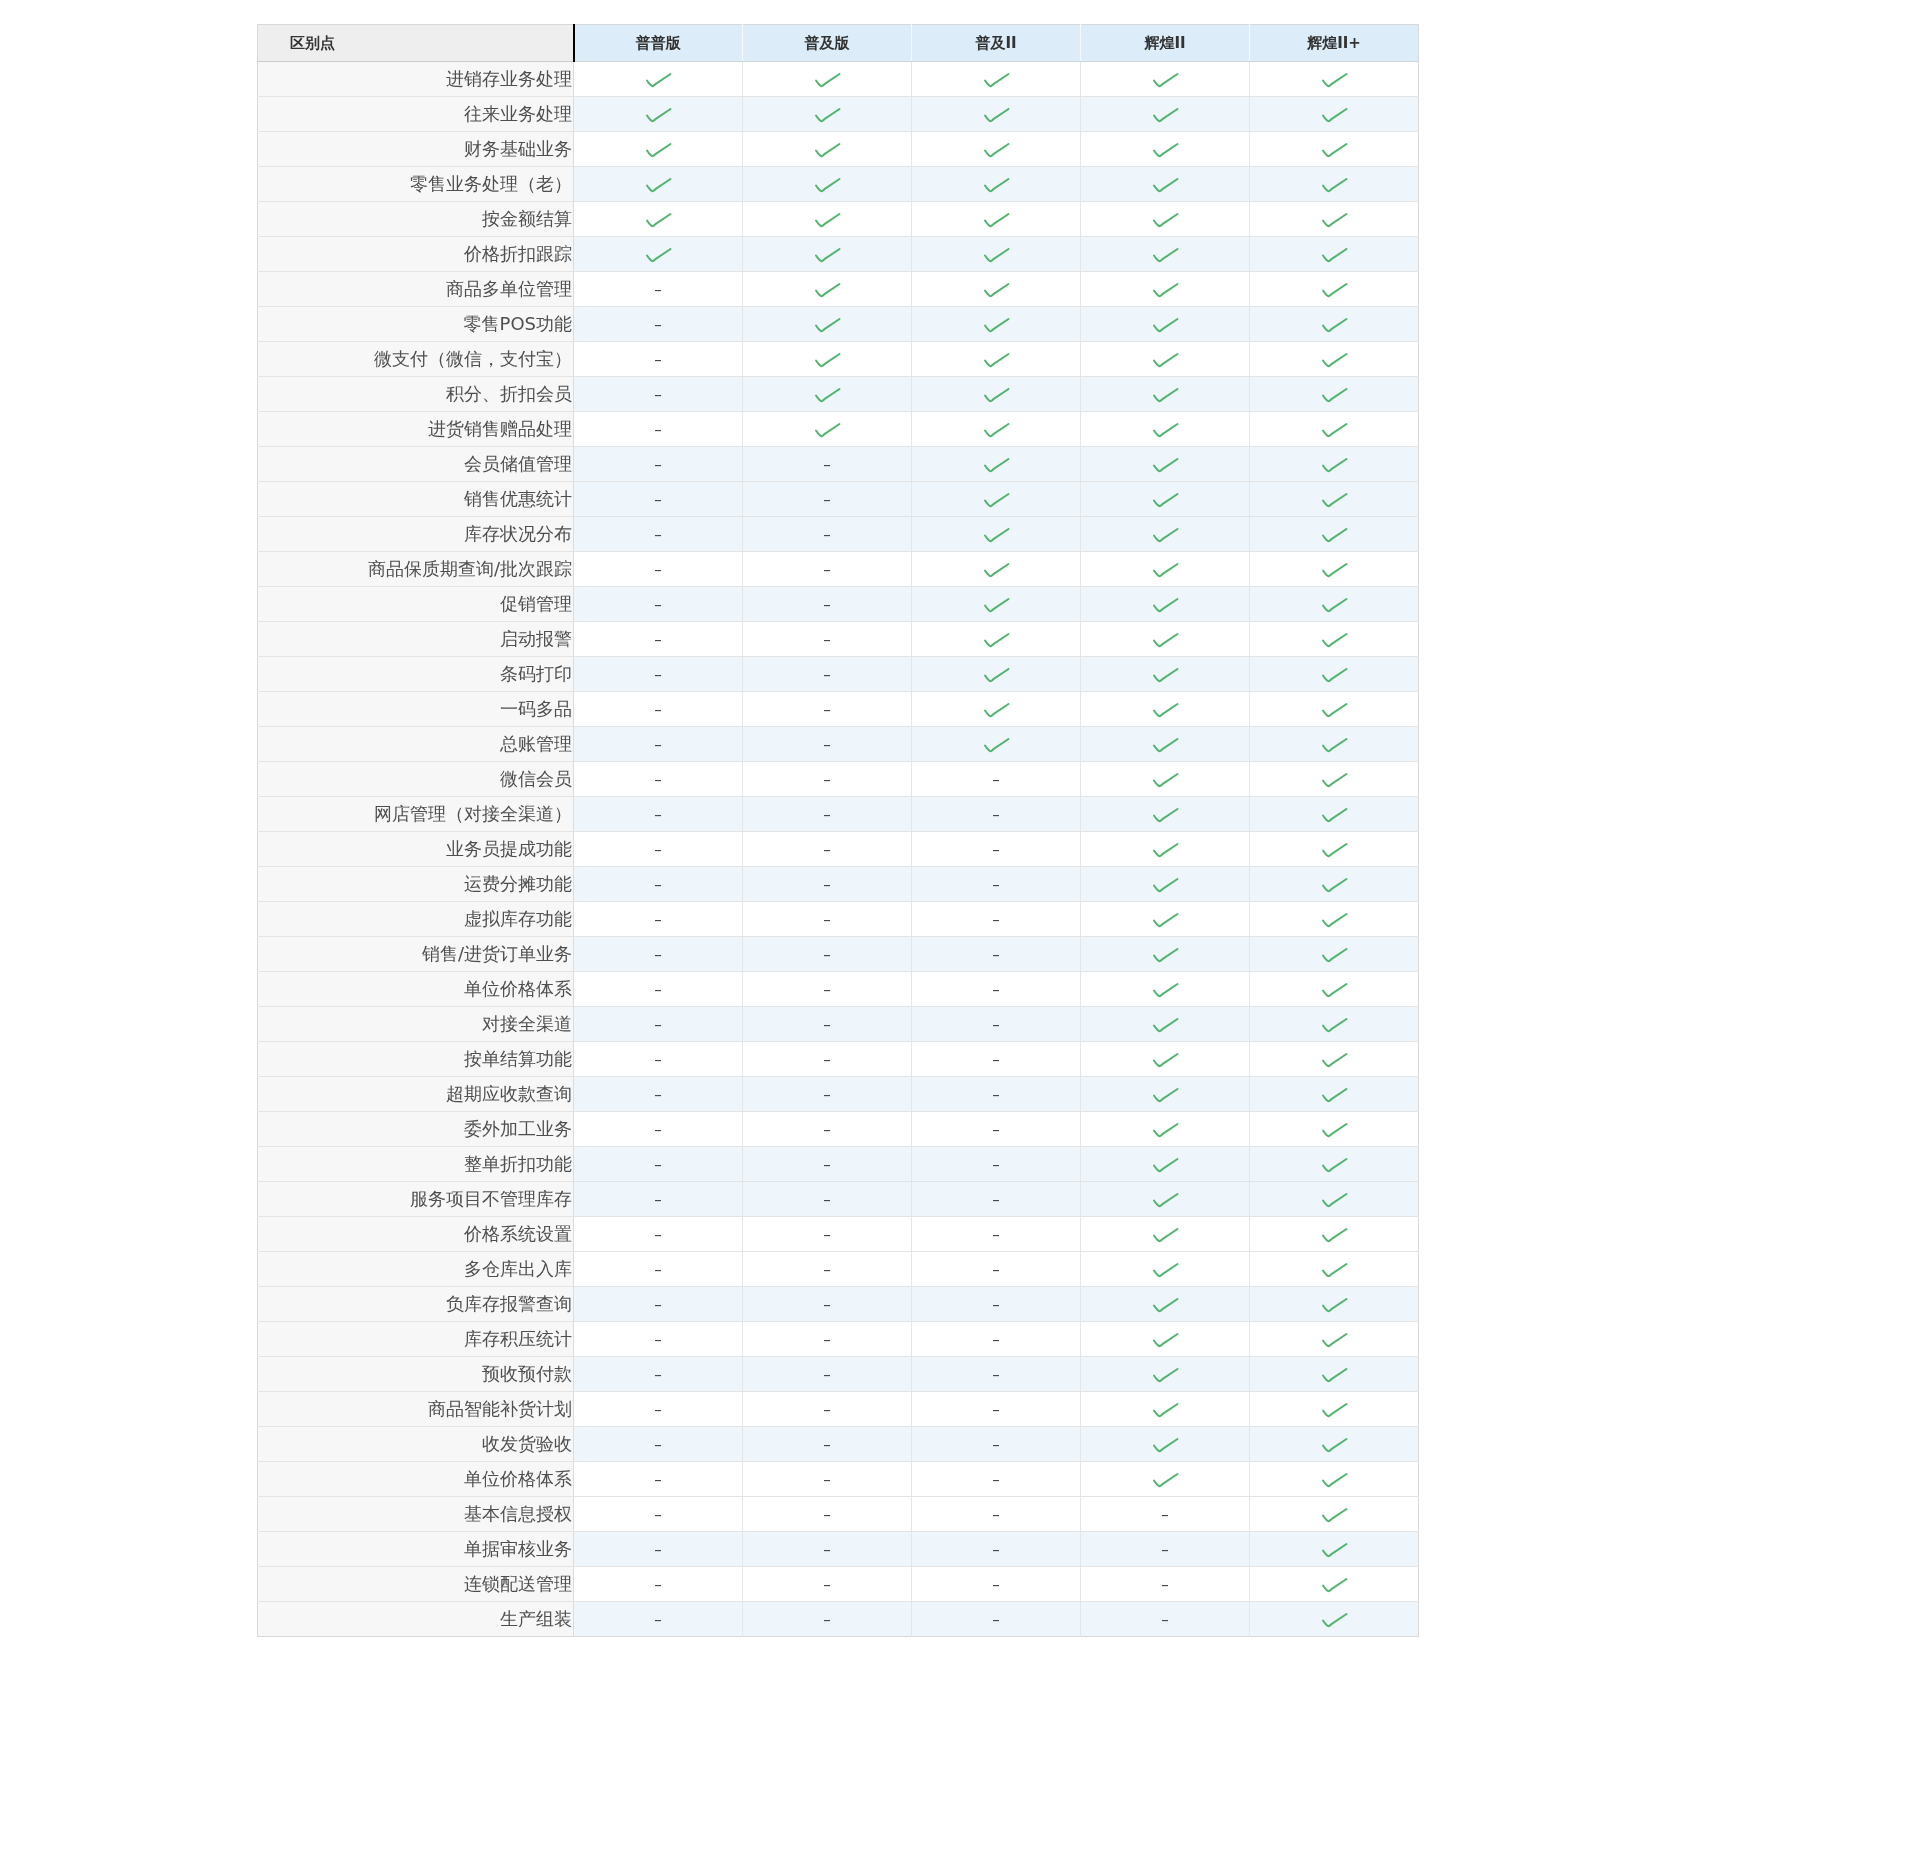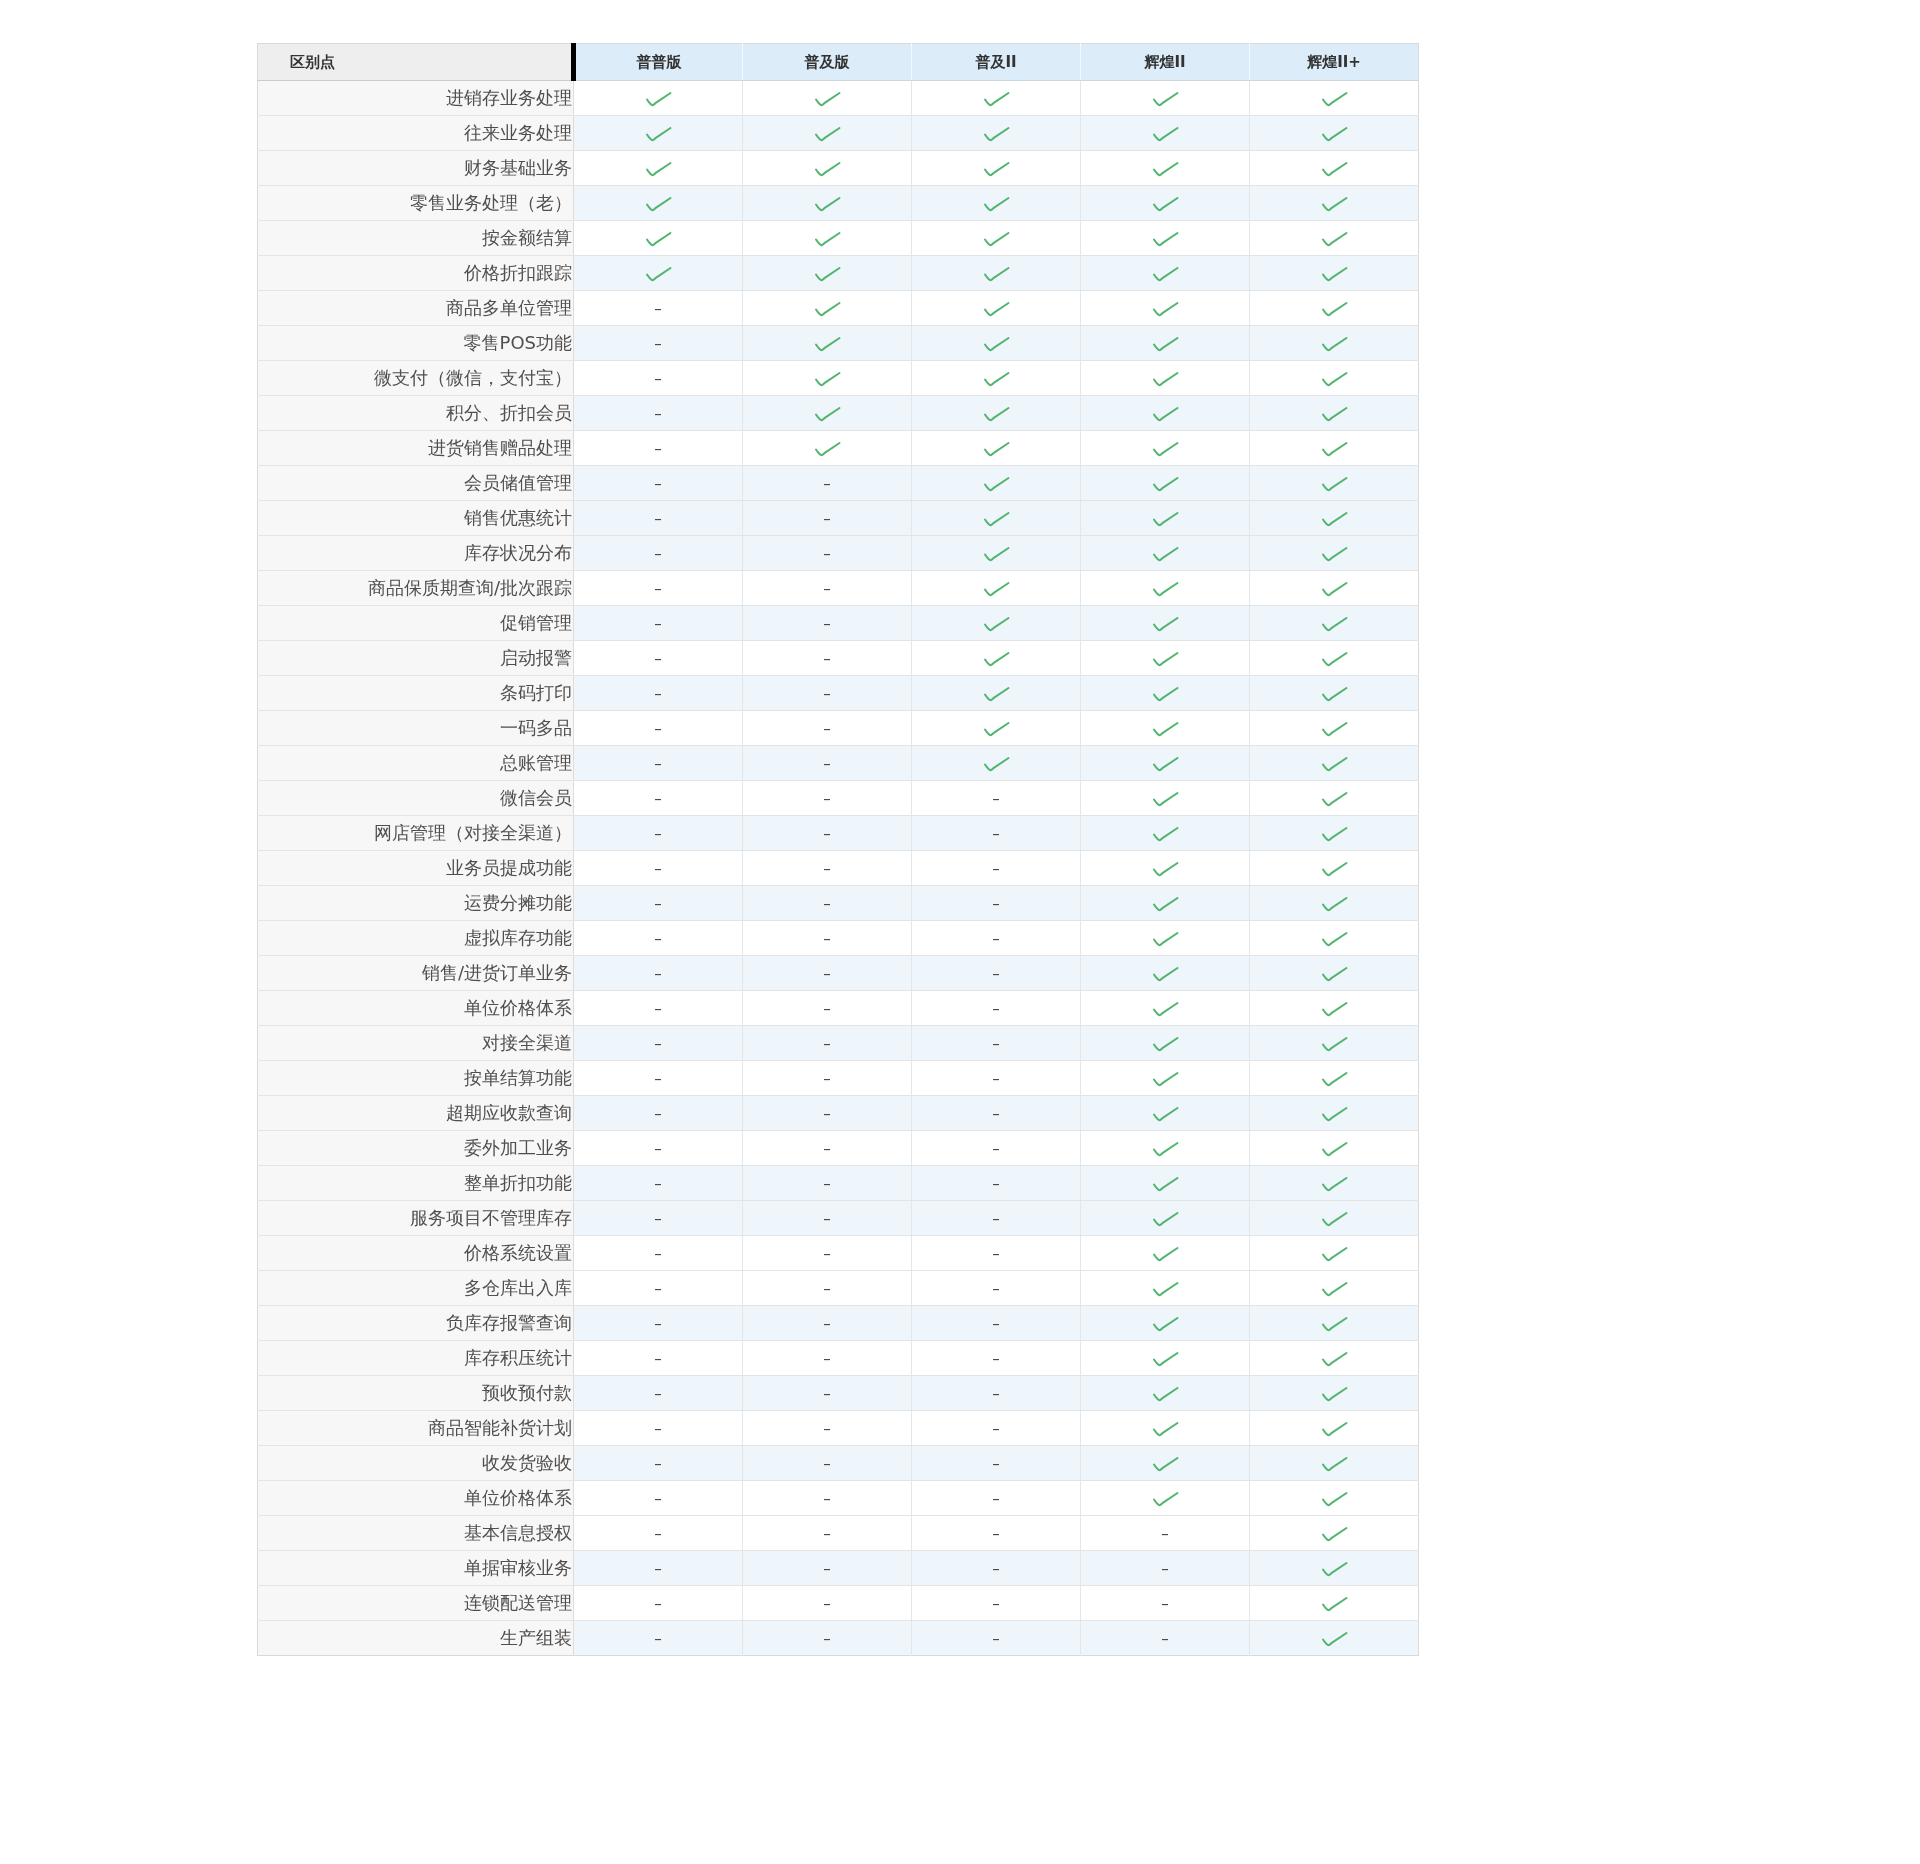--- a/index.html
+++ b/index.html
@@ -6,21 +6,21 @@
     margin: 0;
     padding: 0;
     background: #ffffff;
     font-family: "DejaVu Sans", "Liberation Sans", sans-serif;
   }
   .page {
     width: 1676px;
     min-height: 1864px;
     background: #ffffff;
     box-sizing: border-box;
-    padding-top: 43px;
+    padding-top: 24px;
   }
   table.cmp {
     border-collapse: collapse;
     table-layout: fixed;
     width: 1160px;
     margin: 0 auto;
     border: 1px solid #d9d9d9;
   }
   table.cmp col.c-label { width: 316px; }
   table.cmp col.c-val   { width: 169px; }
@@ -37,21 +37,21 @@
     text-align: left;
     padding-left: 32px;
     border-bottom: 1px solid #cccccc;
   }
   th.val-col {
     background: var(--header-blue, #dcedf9);
     text-align: center;
     border-bottom: 1px solid #ccd6dd;
     border-left: 1px solid #f4f9fd;
   }
-  th.val-col.first { border-left: 5px solid #000000; }
+  th.val-col.first { border-left: 2px solid #000000; }
 
   td {
     height: 35px;
     box-sizing: border-box;
     border-bottom: 1px solid #e4e4e4;
   }
   td.label-col {
     background: var(--label-gray, #f7f7f7);
     font-size: 18px;
     color: #4f4f4f;

